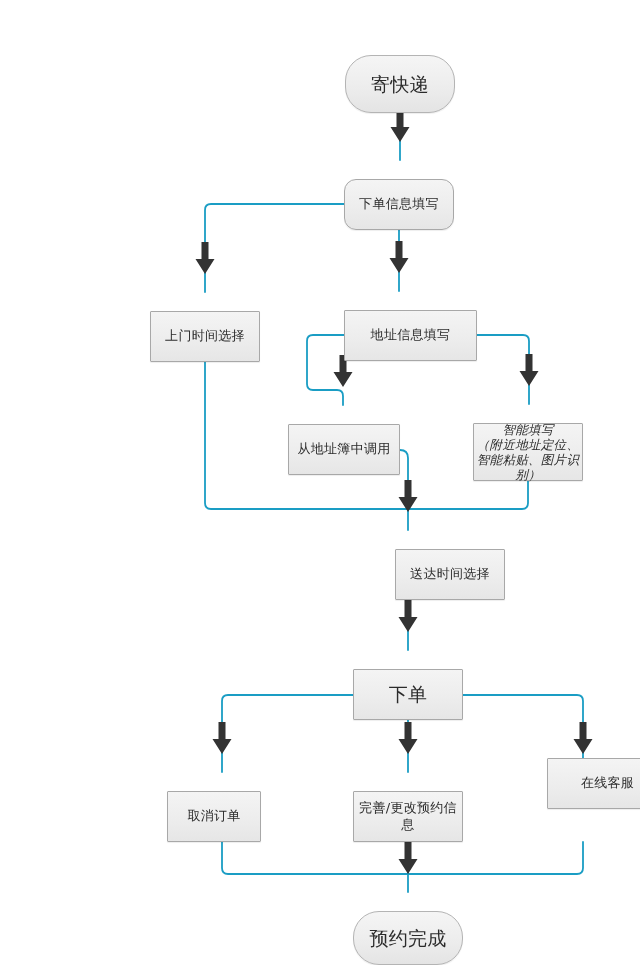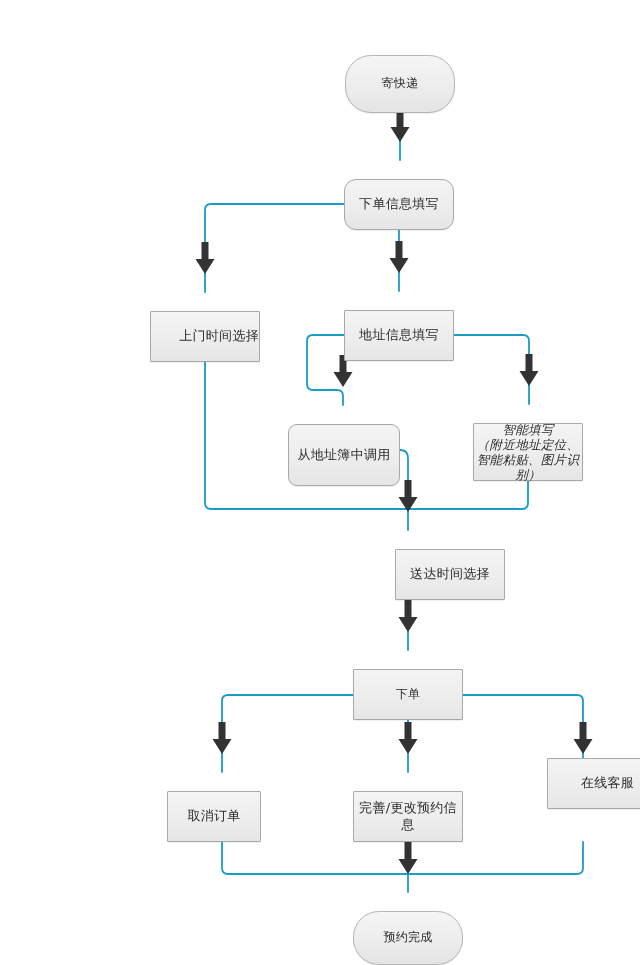--- a/index.html
+++ b/index.html
@@ -43,21 +43,21 @@
     border: 1px solid #b4b4b4;
     background: linear-gradient(180deg, #f5f5f5 0%, #ececec 60%, #e4e4e4 100%);
   }
   .node-label {
     display: block;
     white-space: pre-line;
     line-height: 1.28;
     letter-spacing: 0.3px;
   }
   .n-sm .node-label { font-size: 13px; }
-  .n-md .node-label { font-size: 12px; }
+  .n-md .node-label { font-size: 19px; }
   .n-multi .node-label { font-size: 12.5px; line-height: 1.22; }
 </style>
 </head>
 <body>
 
 <div id="flow-canvas">
 
   <svg id="edge-layer" viewBox="0 0 640 965" width="640" height="965" xmlns="http://www.w3.org/2000/svg">
     <g id="edge-paths">
         <path d="M 400,113 L 400,160" fill="none" stroke="#1a9dc4" stroke-width="1.8" stroke-linecap="round" stroke-linejoin="round"></path>
@@ -115,27 +115,27 @@
       </g>
   </svg>
 
   <div id="node-layer">
       <div class="node node-terminal n-md" style="left: 345px; top: 55px; width: 110px; height: 58px;">
         <span class="node-label">寄快递</span>
       </div>
       <div class="node node-process n-sm" style="left: 344px; top: 179px; width: 110px; height: 51px; border-radius: 12px;">
         <span class="node-label">下单信息填写</span>
       </div>
-      <div class="node node-process n-sm" style="left: 150px; top: 311px; width: 110px; height: 51px; justify-content: flex-end;">
+      <div class="node node-process n-sm" style="left: 150px; top: 311px; width: 110px; height: 51px;">
         <span class="node-label">上门时间选择</span>
       </div>
-      <div class="node node-process n-sm" style="left: 344px; top: 310px; width: 110px; height: 51px;">
+      <div class="node node-process n-sm" style="left: 344px; top: 310px; width: 133px; height: 51px;">
         <span class="node-label">地址信息填写</span>
       </div>
-      <div class="node node-process n-sm" style="left: 288px; top: 424px; width: 112px; height: 62px; border-radius: 9px;">
+      <div class="node node-process n-sm" style="left: 288px; top: 424px; width: 112px; height: 51px;">
         <span class="node-label">从地址簿中调用</span>
       </div>
       <div class="node node-process n-multi" style="left: 473px; top: 423px; width: 110px; height: 58px; font-style: italic;">
         <span class="node-label">智能填写
 （附近地址定位、智能粘贴、图片识别）</span>
       </div>
       <div class="node node-process n-sm" style="left: 353px; top: 549px; width: 110px; height: 51px; margin-left: 42px;">
         <span class="node-label">送达时间选择</span>
       </div>
       <div class="node node-process n-md" style="left: 353px; top: 669px; width: 110px; height: 51px;">

